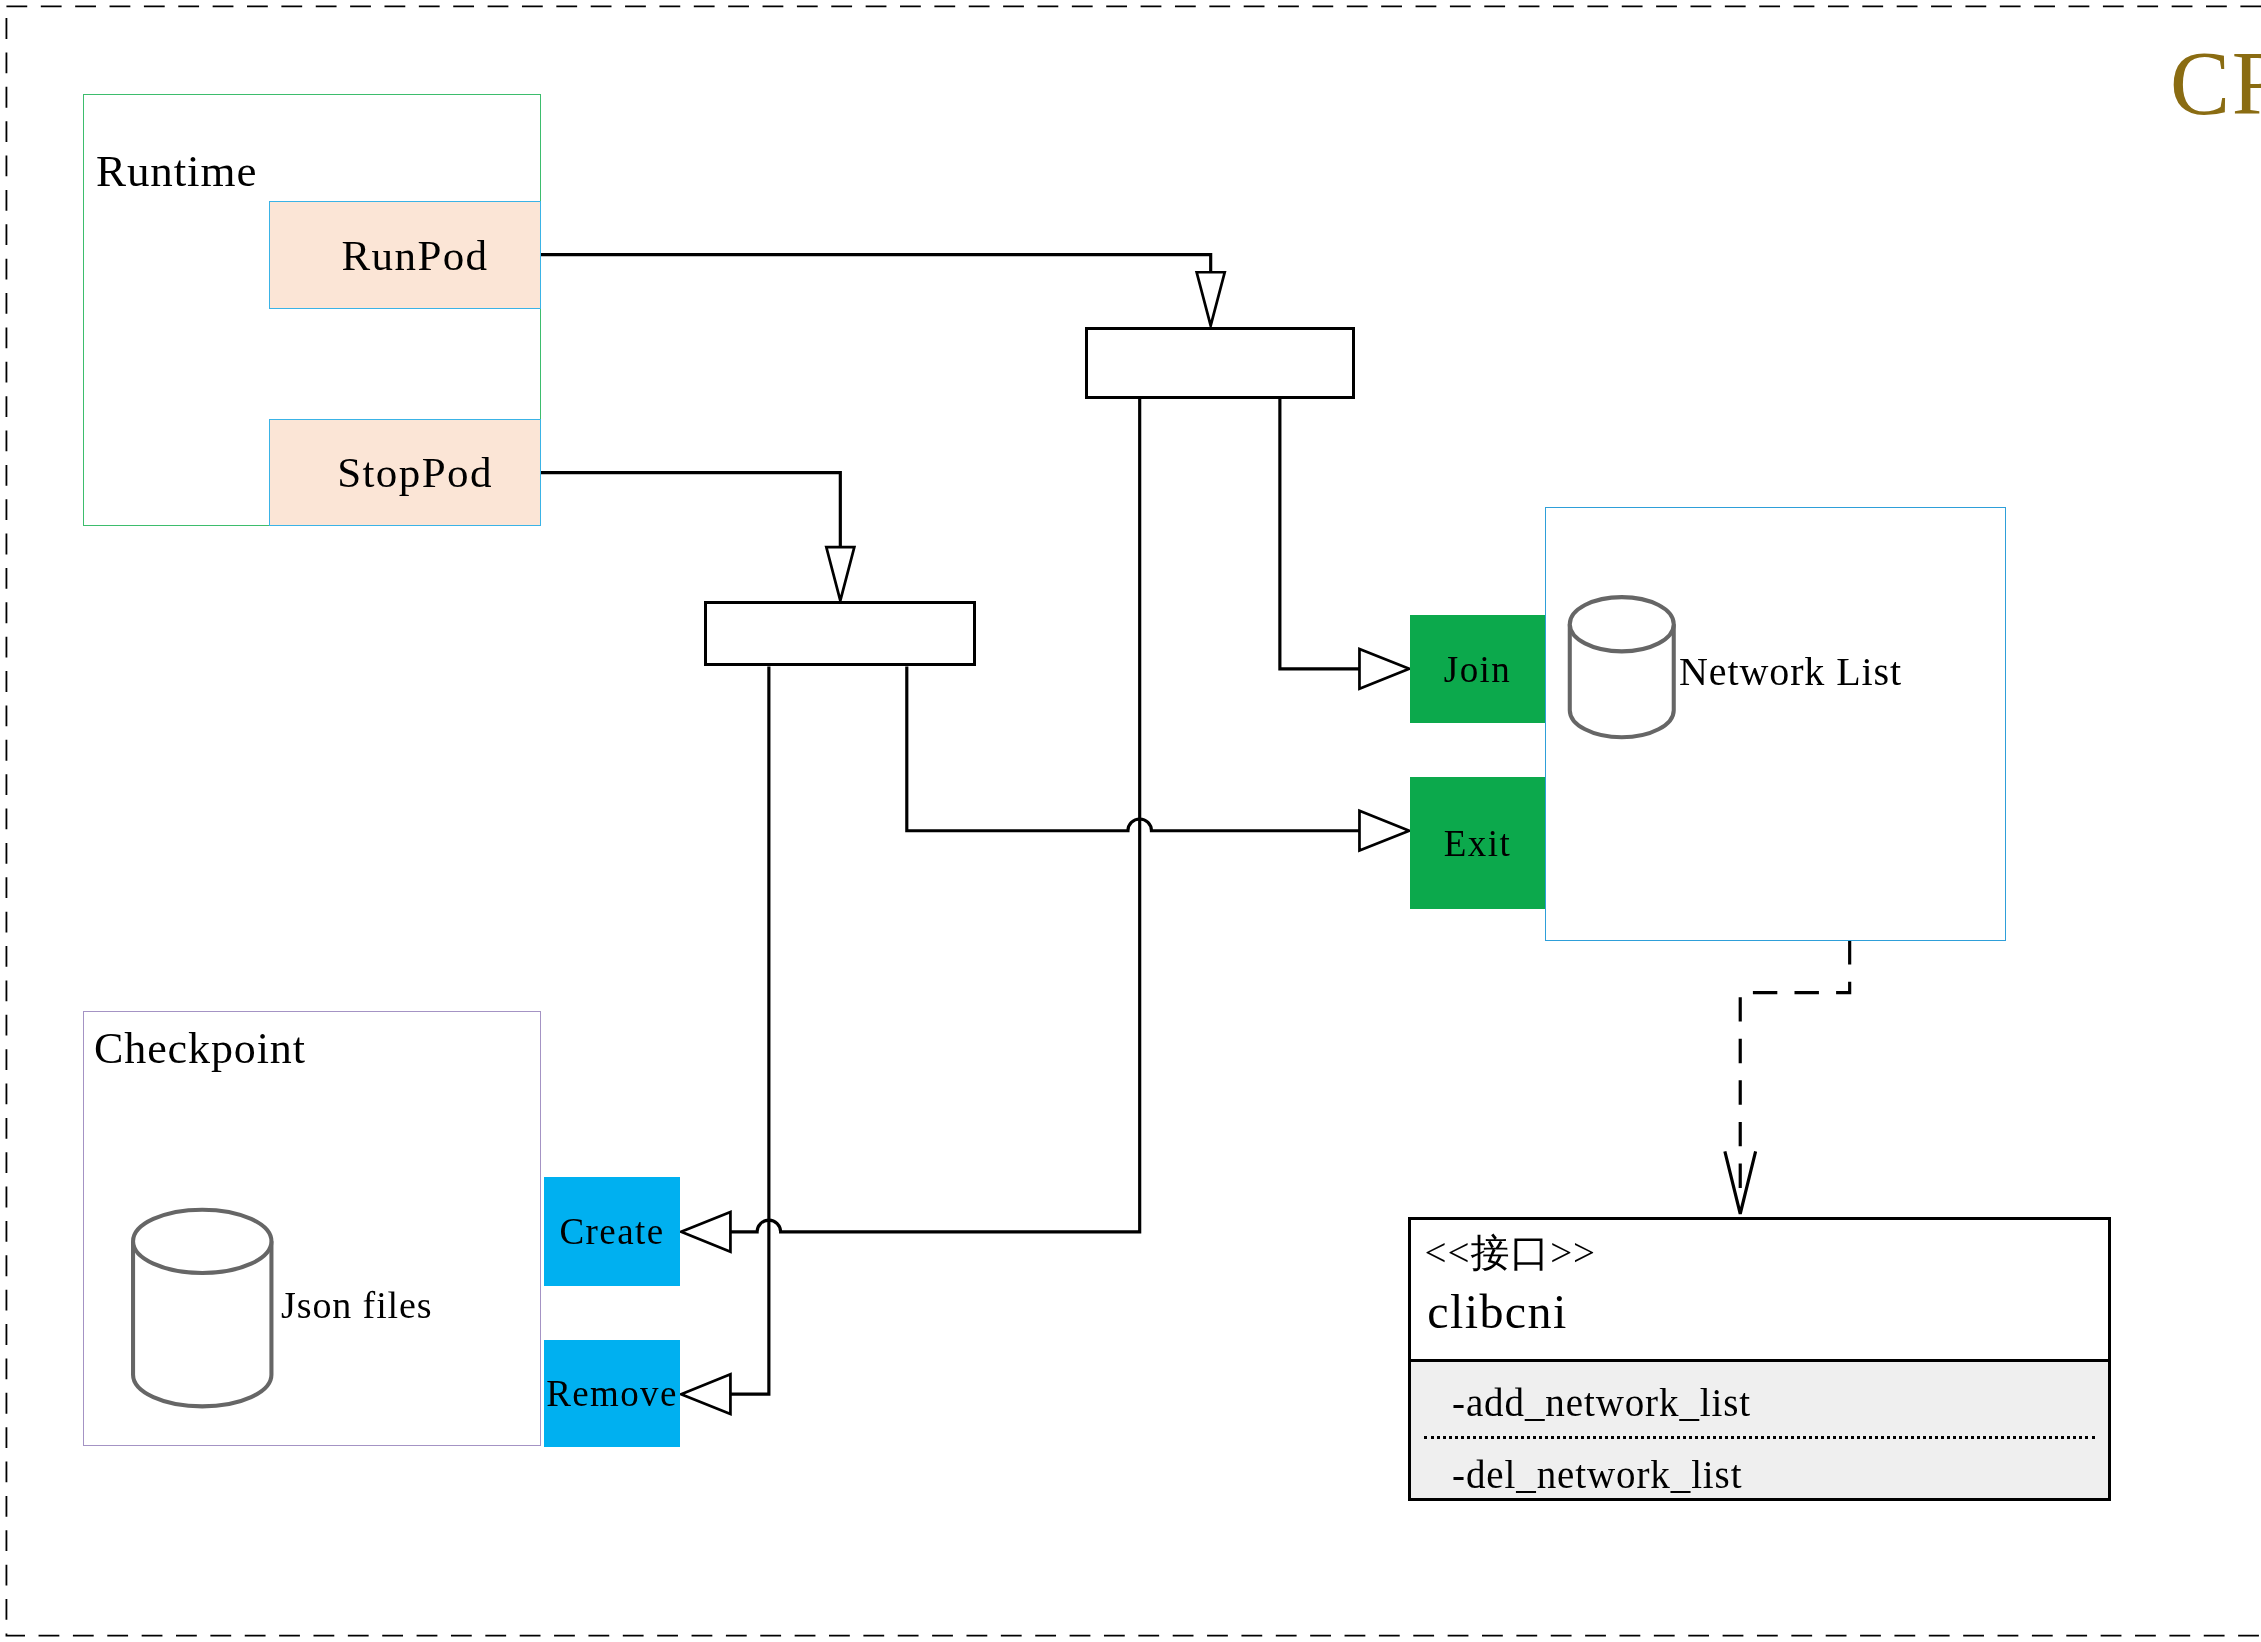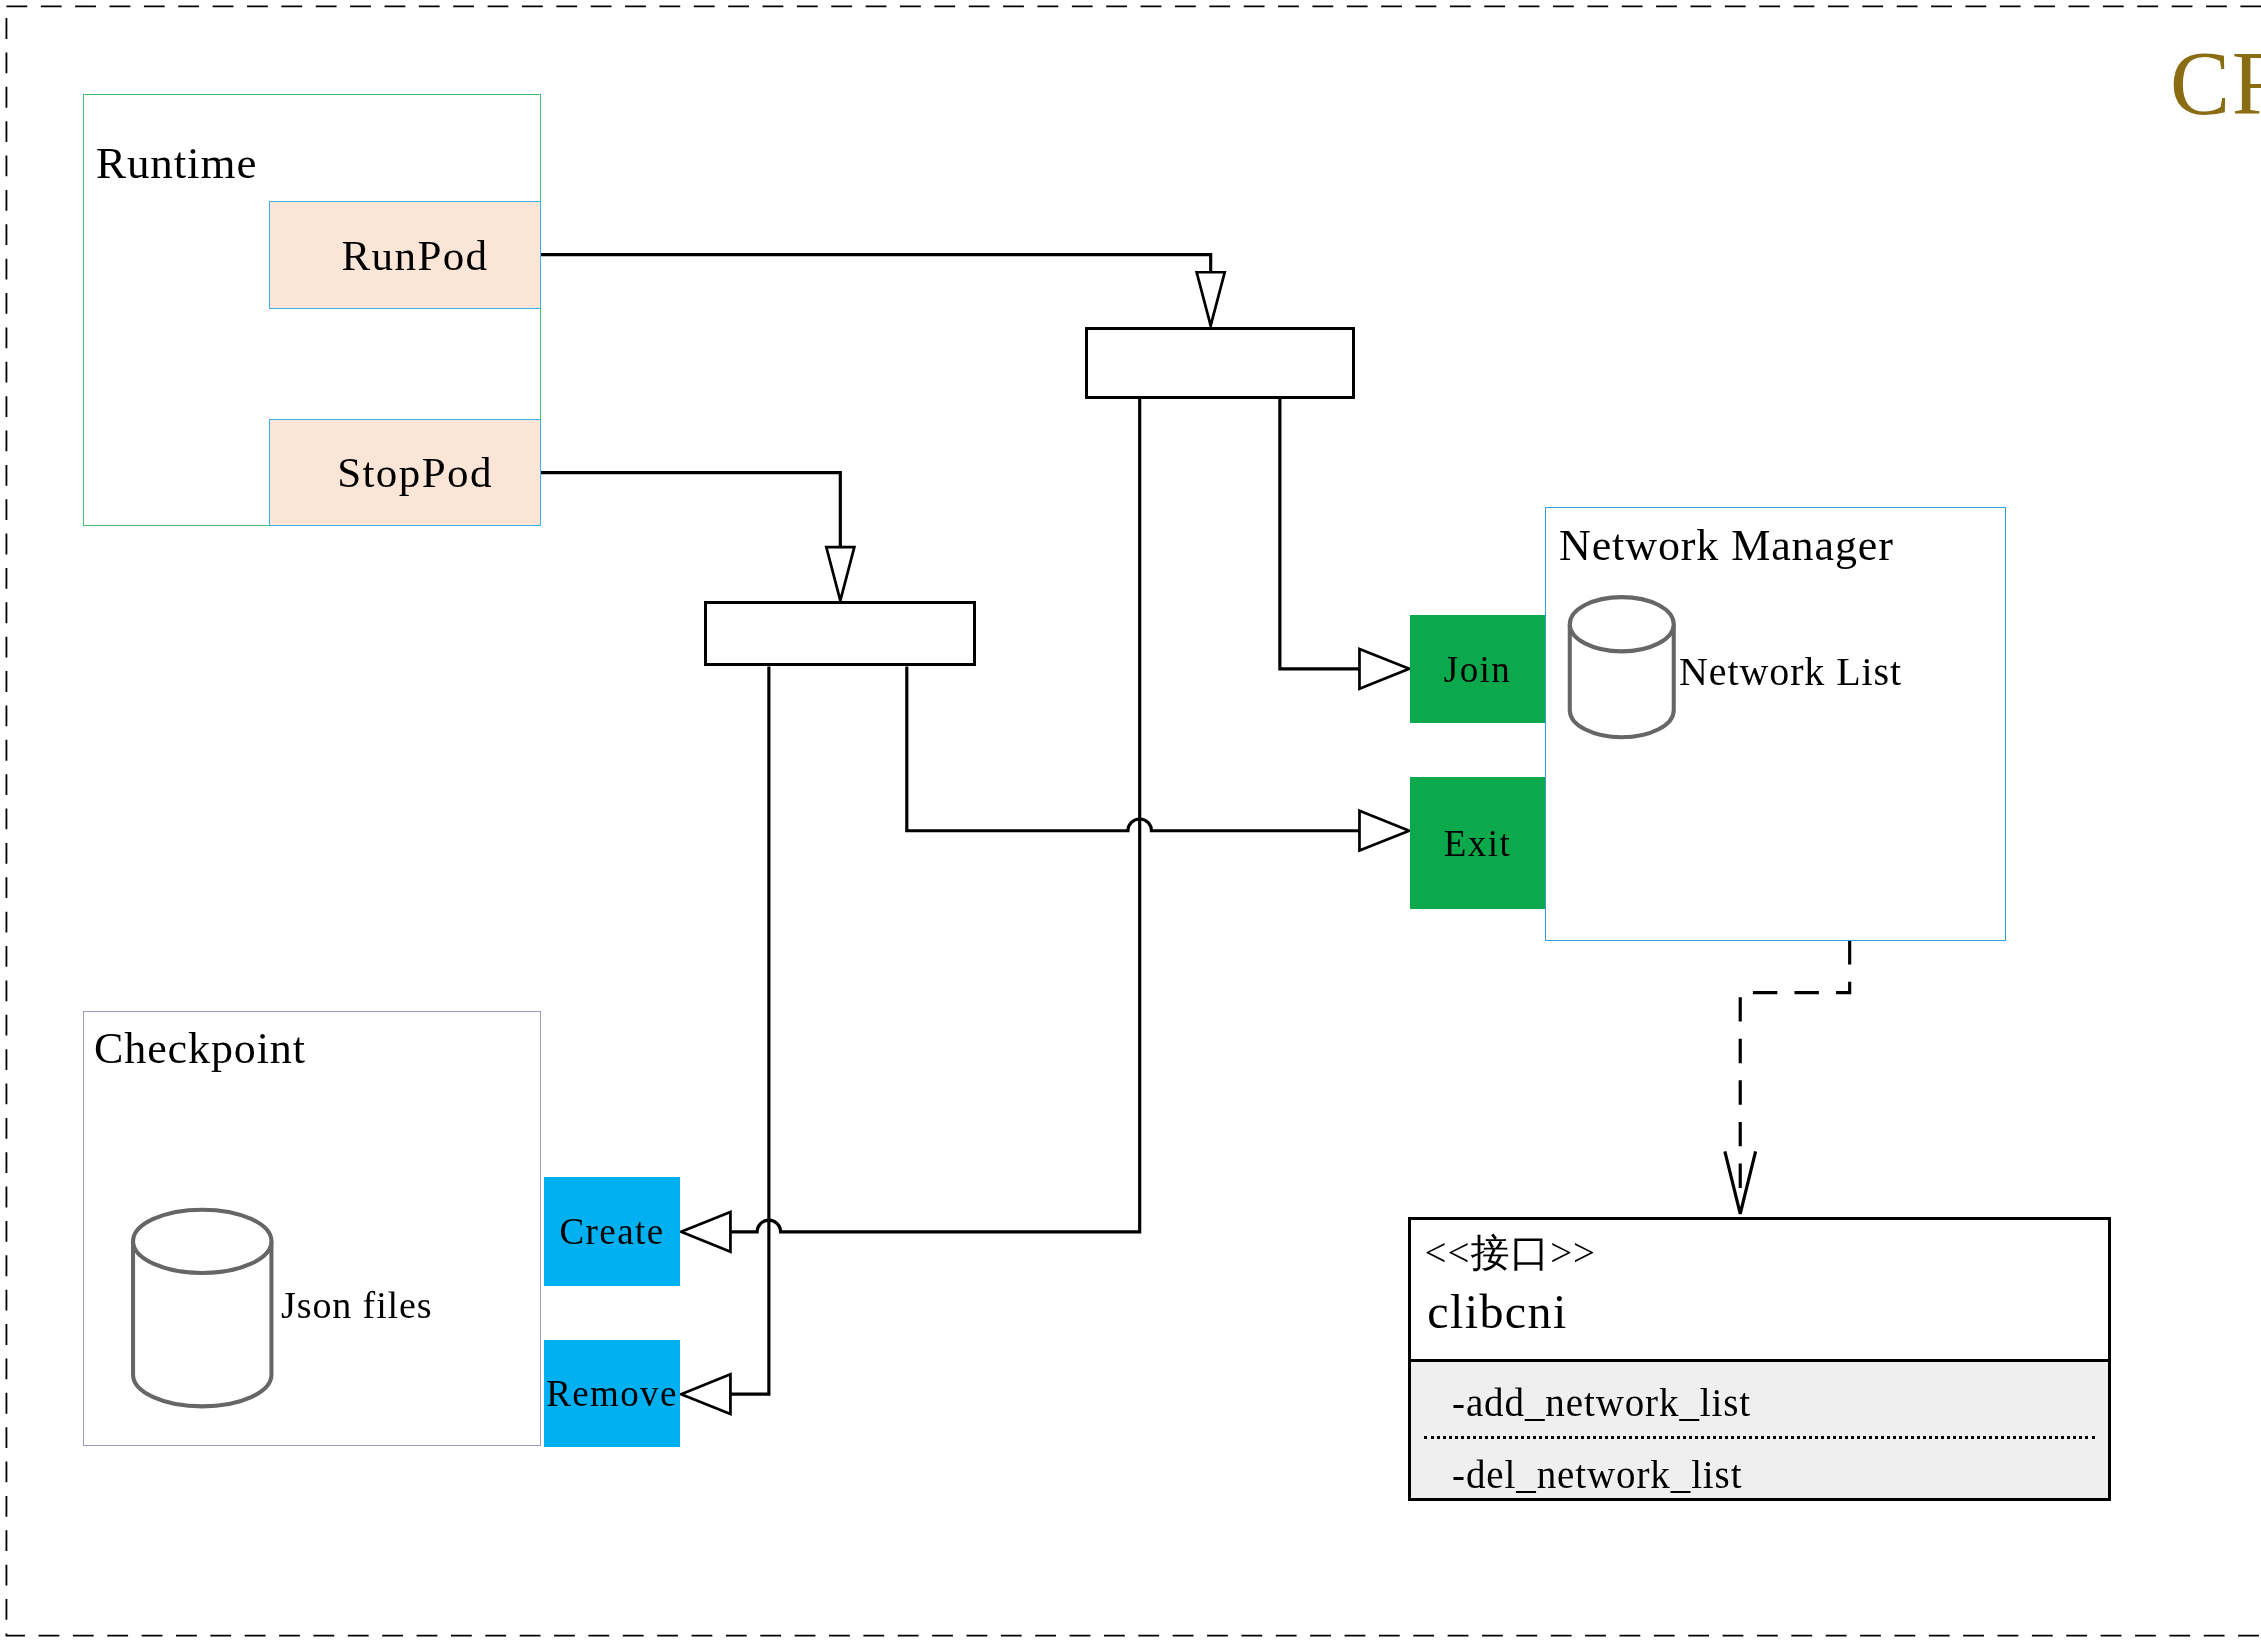--- a/index.html
+++ b/index.html
@@ -87,33 +87,32 @@
 
     <g stroke="var(--cylinder-stroke)" stroke-width="9" fill="#fff">
       <path d="M294,2745 V3040 A153,70 0 0 0 600,3040 V2745"></path>
       <ellipse cx="447" cy="2745" rx="153" ry="70"></ellipse>
     </g>
   </svg>
 
   <div class="abs title-cri" style="left:2170px;top:32px;">CRI</div>
 
   <div class="abs group-box" style="left:83px;top:94px;width:458px;height:432px;border:1.4px solid var(--runtime-border);"></div>
-  <div class="abs group-label" style="left:96px;top:137px;font-size:45px;">Runtime</div>
+  <div class="abs group-label" style="left:96px;top:145px;font-size:45px;">Runtime</div>
   <div class="abs chip peach-chip" style="left:269px;top:201px;width:272px;height:108px;">
     <span>RunPod</span>
   </div>
   <div class="abs chip peach-chip" style="left:269px;top:419px;width:272px;height:107px;">
     <span>StopPod</span>
   </div>
 
   <div class="abs process-box" style="left:1085px;top:327px;width:270px;height:72px;"></div>
   <div class="abs process-box" style="left:704px;top:601px;width:272px;height:65px;"></div>
 
   <div class="abs group-box" style="left:1545px;top:507px;width:461px;height:434px;border:1.4px solid var(--network-manager-border);background:#fff;"></div>
-  <div class="abs group-label" style="left:1559px;top:520px;font-size:44px;">Network Manager</div>
 
   <svg class="abs" style="left:1511px;top:588px;" width="217" height="190" viewBox="3340 1300 480 420">
     <g stroke="#666666" stroke-width="9" fill="#fff">
       <path d="M3470,1380 V1570 A115,60 0 0 0 3700,1570 V1380"></path>
       <ellipse cx="3585" cy="1380" rx="115" ry="60"></ellipse>
     </g>
   </svg>
   <div class="abs annotation" style="left:1679px;top:648px;font-size:40px;">Network List</div>
 
   <div class="abs chip green-chip" style="left:1410px;top:615px;width:135px;height:108px;">

